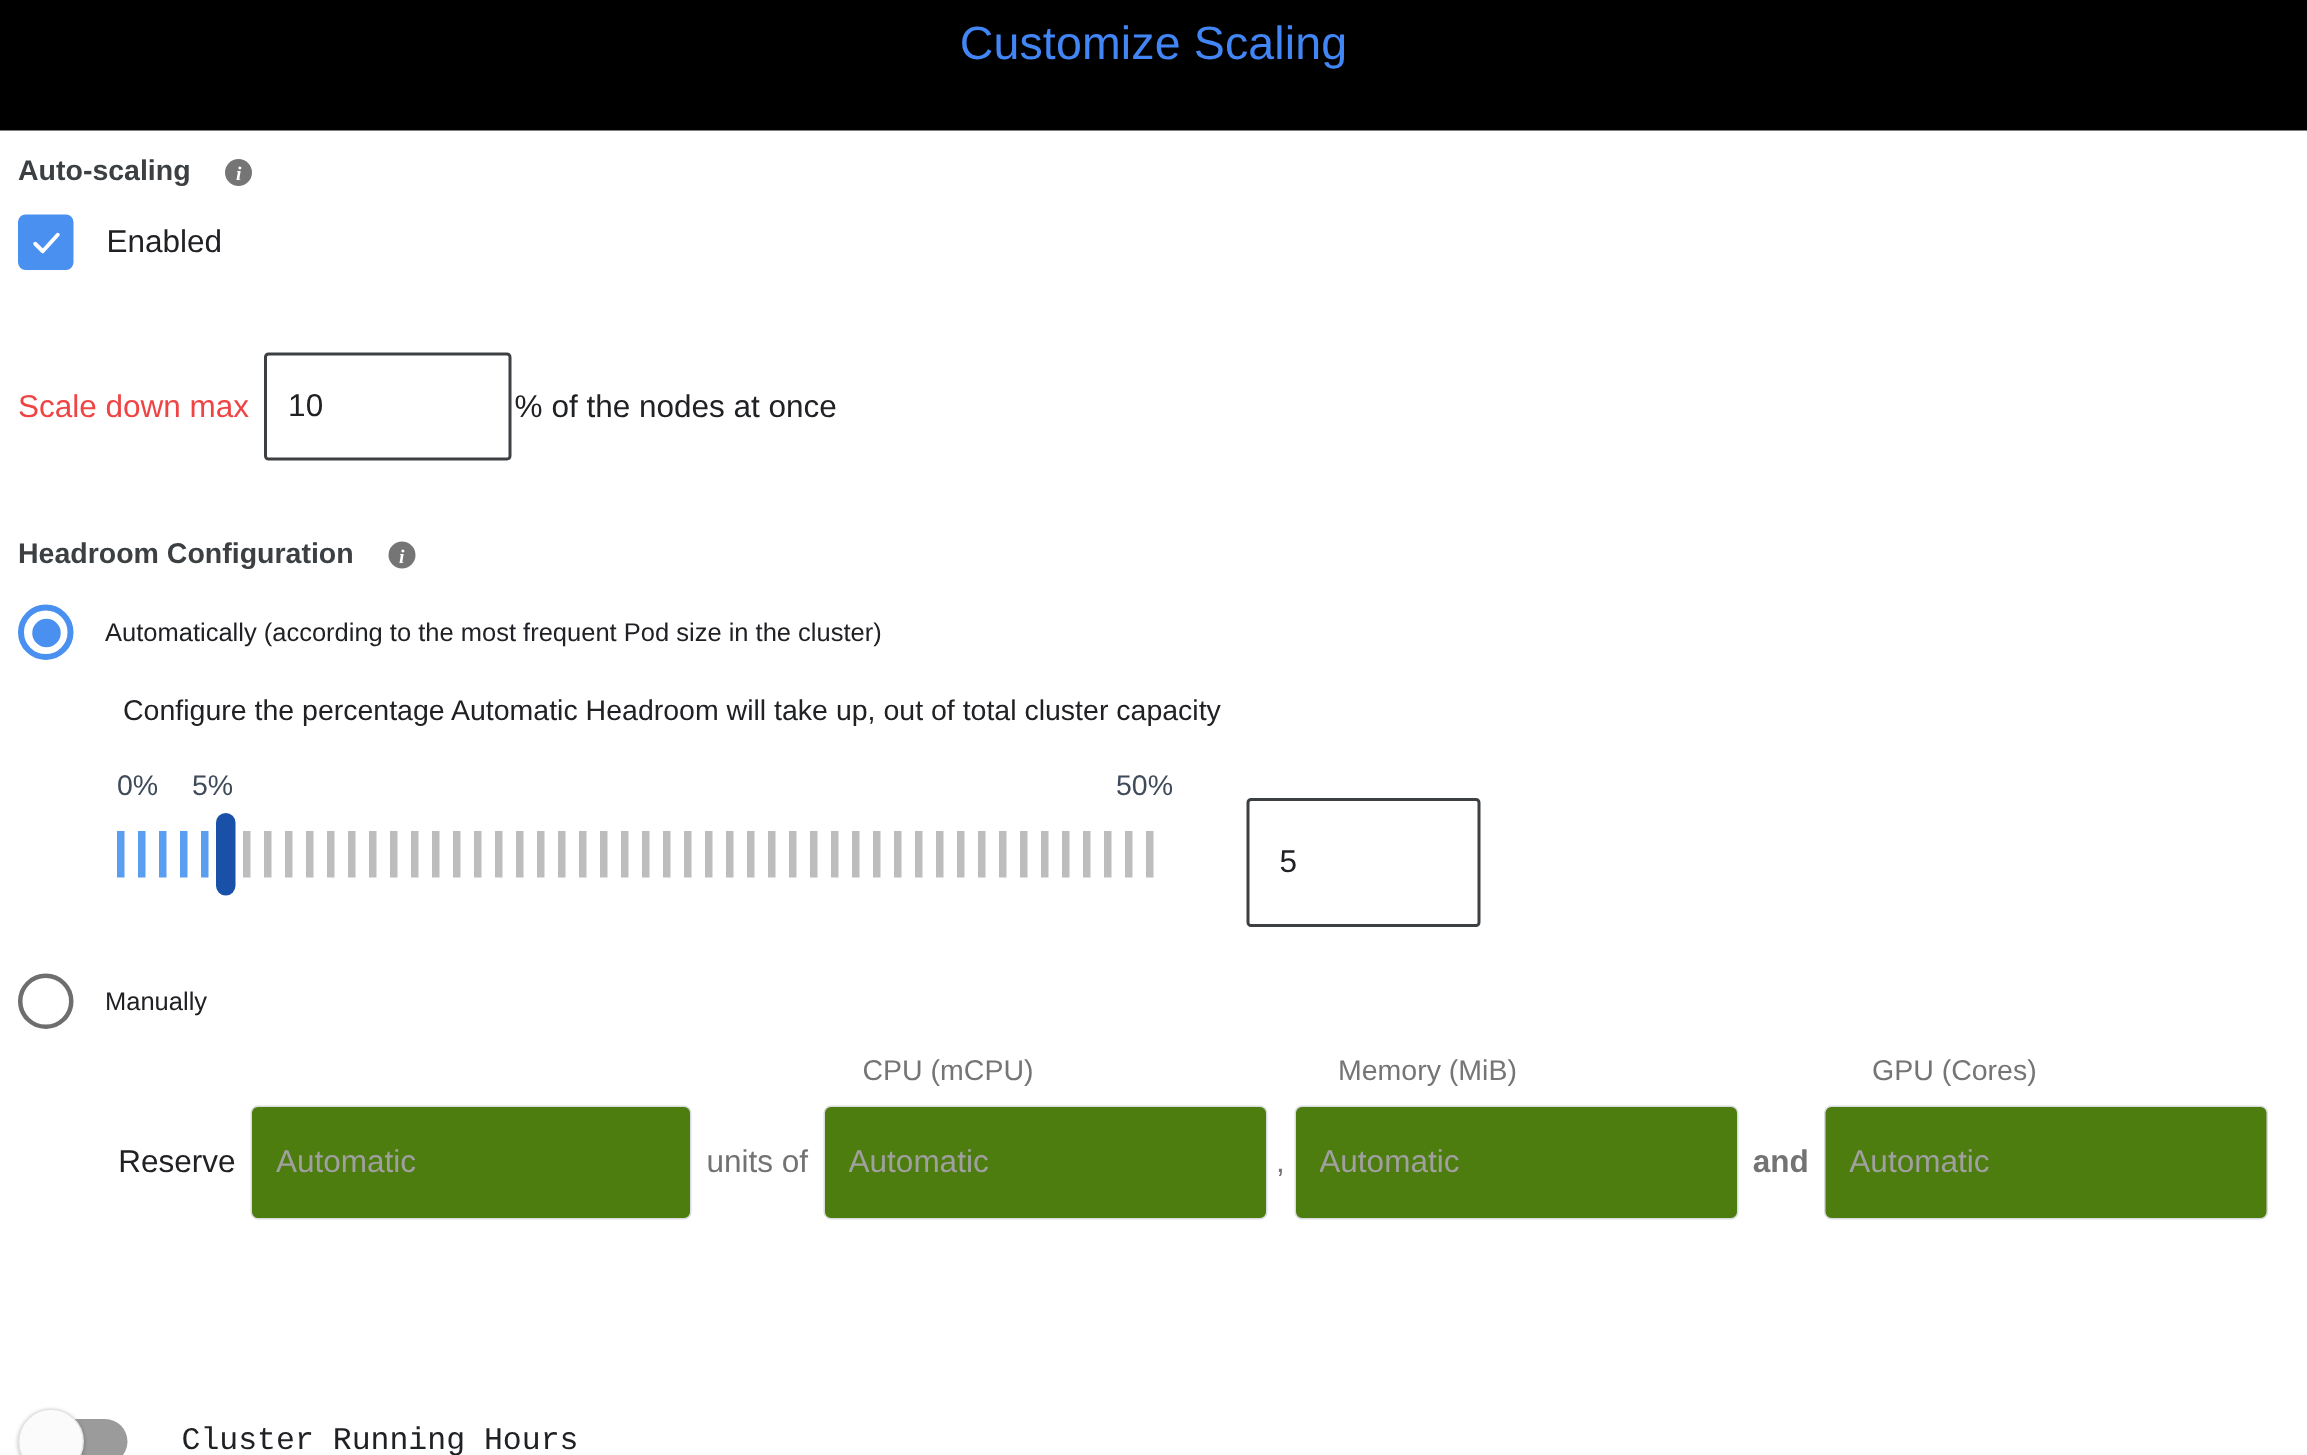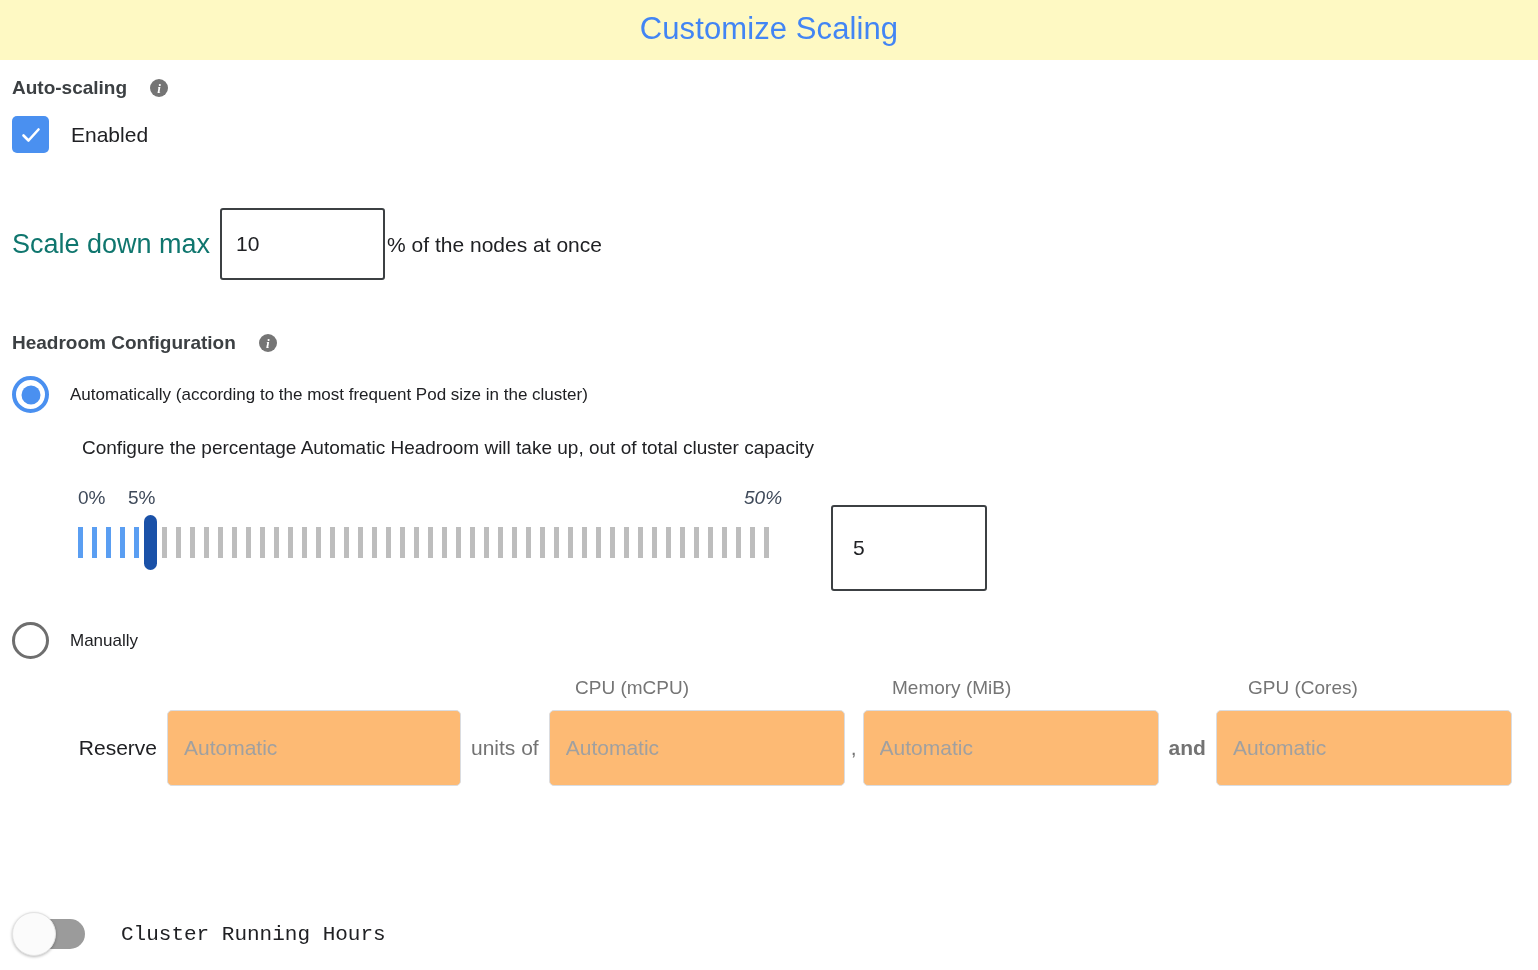--- a/index.html
+++ b/index.html
@@ -14,22 +14,22 @@
     height: 970px;
     font-family: "Liberation Sans", sans-serif;
     color: #202124;
     overflow: hidden;
     position: relative;
   }
 
   
   .dialog-header {
     width: 100%;
-    height: 60px;
-    background: #fef9c3;
+    height: 87px;
+    background: #000000;
     display: flex;
     align-items: flex-start;
     justify-content: center;
     padding-top: 8px;
   }
   .dialog-title {
     font-size: 31px;
     color: #4285f4;
     font-weight: 400;
     letter-spacing: 0.1px;
@@ -97,22 +97,22 @@
     margin-left: 22px;
   }
 
   
   .scale-down-row {
     display: flex;
     align-items: center;
     margin-top: 55px;
   }
   .scale-down-label {
-    font-size: 27px;
-    color: #0f766e;
+    font-size: 21px;
+    color: #ef4444;
     line-height: 1;
   }
   .num-input {
     width: 165px;
     height: 72px;
     border: 2px solid #3c4043;
     border-radius: 3px;
     background: #ffffff;
     font-family: "Liberation Sans", sans-serif;
     font-size: 21px;
@@ -260,21 +260,21 @@
     color: #202124;
     width: 155px;
     text-align: right;
     padding-right: 10px;
     flex: none;
   }
   .text-input-disabled {
     height: 76px;
     border: 1px solid #dadce0;
     border-radius: 5px;
-    background: #fdba74;
+    background: #4d7c0f;
     font-family: "Liberation Sans", sans-serif;
     font-size: 21px;
     color: #202124;
     padding: 0 16px;
     outline: none;
   }
   .text-input-disabled::placeholder { color: #a0a0a0; opacity: 1; }
   .sep-text {
     font-size: 21px;
     color: #737373;
@@ -355,21 +355,21 @@
   <div class="radio-row automatic">
     <span class="radio checked"></span>
     <span class="radio-label">Automatically (according to the most frequent Pod size in the cluster)</span>
   </div>
   <div class="radio-sublabel">Configure the percentage Automatic Headroom will take up, out of total cluster capacity</div>
 
   <div class="slider-block">
     <div class="slider-area">
       <div class="slider-scale-label" style="left:0px;">0%</div>
       <div class="slider-scale-label" style="left:50px;">5%</div>
-      <div class="slider-scale-label" style="left:666px;font-style:italic;">50%</div>
+      <div class="slider-scale-label" style="left:666px;">50%</div>
       <div class="slider-ticks" id="slider-ticks">
           <span class="tick filled"></span>
           <span class="tick filled"></span>
           <span class="tick filled"></span>
           <span class="tick filled"></span>
           <span class="tick filled"></span>
           <span class="tick"></span>
           <span class="tick"></span>
           <span class="tick"></span>
           <span class="tick"></span>

